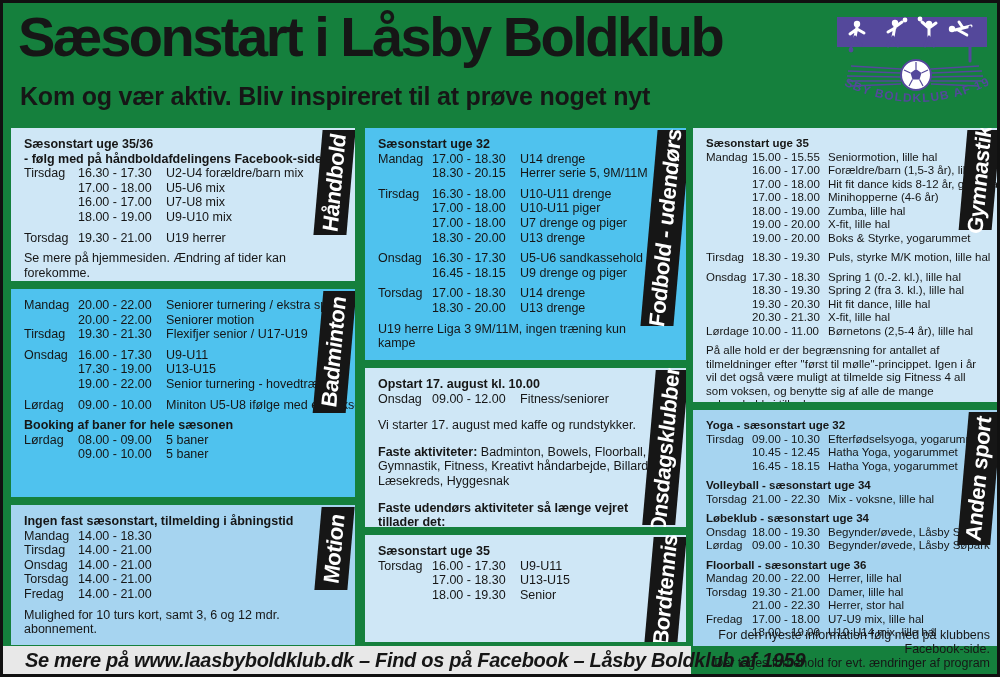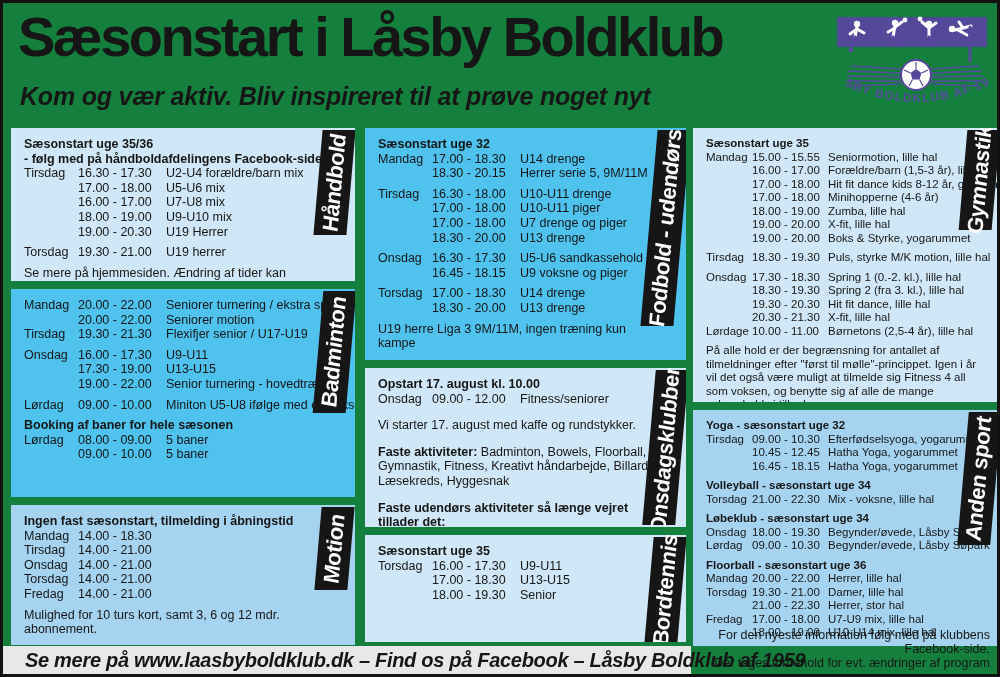--- a/index.html
+++ b/index.html
@@ -1,19 +1,19 @@
 <!DOCTYPE html>
 <html style="--purple: #54489b; --pale: #cfe7f6; --cyan: #4fc2ee; --mid: #a6d4f0; --gray: #e8e8e8; --ink: #161616;"><head>
 <meta charset="utf-8">
 <style>
   *{box-sizing:border-box;margin:0;padding:0}
   body{margin:0;background:#fff;font-family:"Liberation Sans",sans-serif;color:#161616}
   .poster{position:relative;width:1000px;height:677px;border:3px solid #111;background:#15803d;overflow:hidden}
   .title{position:absolute;left:15px;top:4px;font-size:56px;font-weight:bold;letter-spacing:-2.5px;line-height:1.08;white-space:nowrap}
-  .subtitle{position:absolute;left:17px;top:79px;font-size:25px;font-weight:bold;font-style:italic;letter-spacing:-0.2px;white-space:nowrap}
+  .subtitle{position:absolute;left:17px;top:79px;font-size:25px;font-weight:bold;letter-spacing:-0.2px;white-space:nowrap}
   .logo{position:absolute;left:828px;top:10px;width:162px;height:108px}
   .col{position:absolute;top:125px;display:flex;flex-direction:column;gap:8px}
   #col-1{left:8px;width:344px}
   #col-2{left:362px;width:321px}
   #col-3{left:690px;width:307px}
   .box{position:relative;width:100%;overflow:hidden}
   .box.pale{background:var(--pale,#cfe7f6)}
   .box.cyan{background:var(--cyan,#4fc2ee)}
   .box.mid{background:var(--mid,#a6d4f0)}
   .strip{position:absolute;top:2px;right:4px;width:33px;background:var(--ink,#161616);transform:skewX(-5deg);display:flex;align-items:center;justify-content:center;z-index:2}
@@ -116,25 +116,20 @@
           <div class="row">
             <span class="day"></span>
             <span class="time">16.00 - 17.00</span>
             <span class="act">U7-U8 mix</span>
           </div>
           <div class="row">
             <span class="day"></span>
             <span class="time">18.00 - 19.00</span>
             <span class="act">U9-U10 mix</span>
           </div>
-          <div class="row">
-            <span class="day"></span>
-            <span class="time">19.00 - 20.30</span>
-            <span class="act">U19 Herrer</span>
-          </div>
           <div class="gap"></div>
           <div class="row">
             <span class="day">Torsdag</span>
             <span class="time">19.30 - 21.00</span>
             <span class="act">U19 herrer</span>
           </div>
           <div class="note"><span>Se mere på hjemmesiden. Ændring af tider kan forekomme.</span></div>
         </div>
       </div>
       <div class="box cyan" style="height: 208px;">
@@ -269,21 +264,21 @@
           </div>
           <div class="gap"></div>
           <div class="row">
             <span class="day">Onsdag</span>
             <span class="time">16.30 - 17.30</span>
             <span class="act">U5-U6 sandkassehold</span>
           </div>
           <div class="row">
             <span class="day"></span>
             <span class="time">16.45 - 18.15</span>
-            <span class="act">U9 voksne og piger</span>
+            <span class="act">U9 drenge og piger</span>
           </div>
           <div class="gap"></div>
           <div class="row">
             <span class="day">Torsdag</span>
             <span class="time">17.00 - 18.30</span>
             <span class="act">U14 drenge</span>
           </div>
           <div class="row">
             <span class="day"></span>
             <span class="time">18.30 - 20.00</span>

